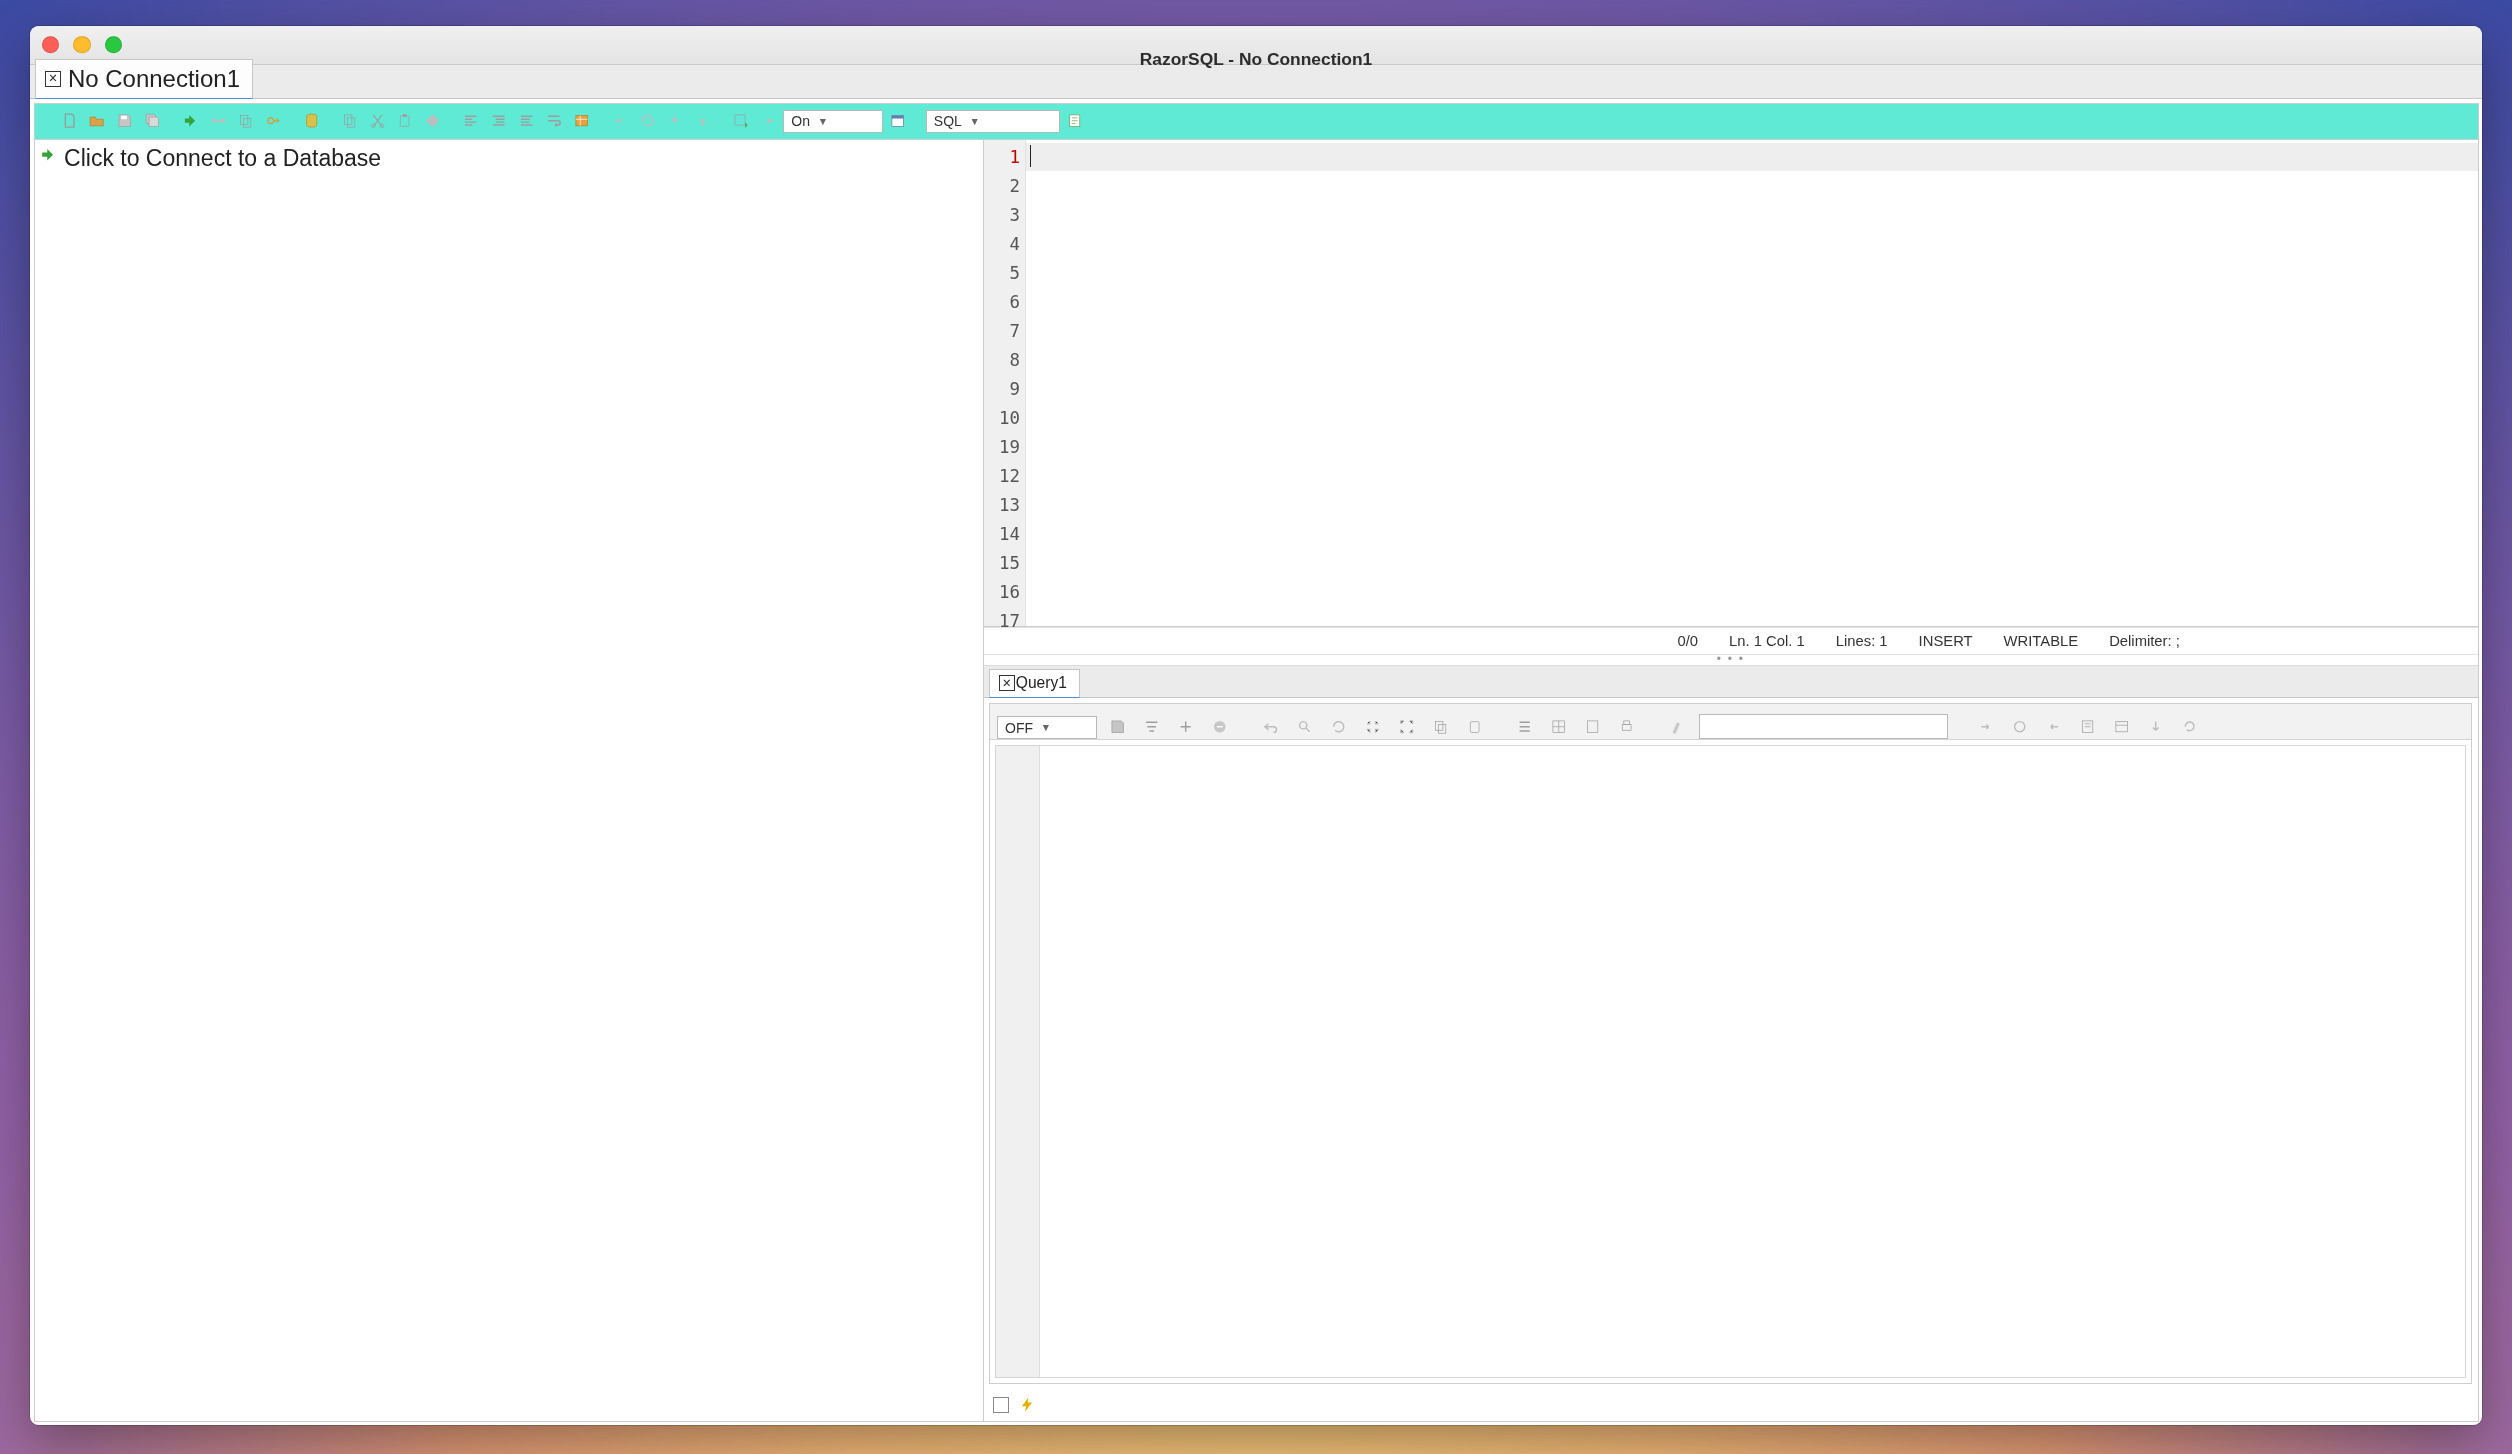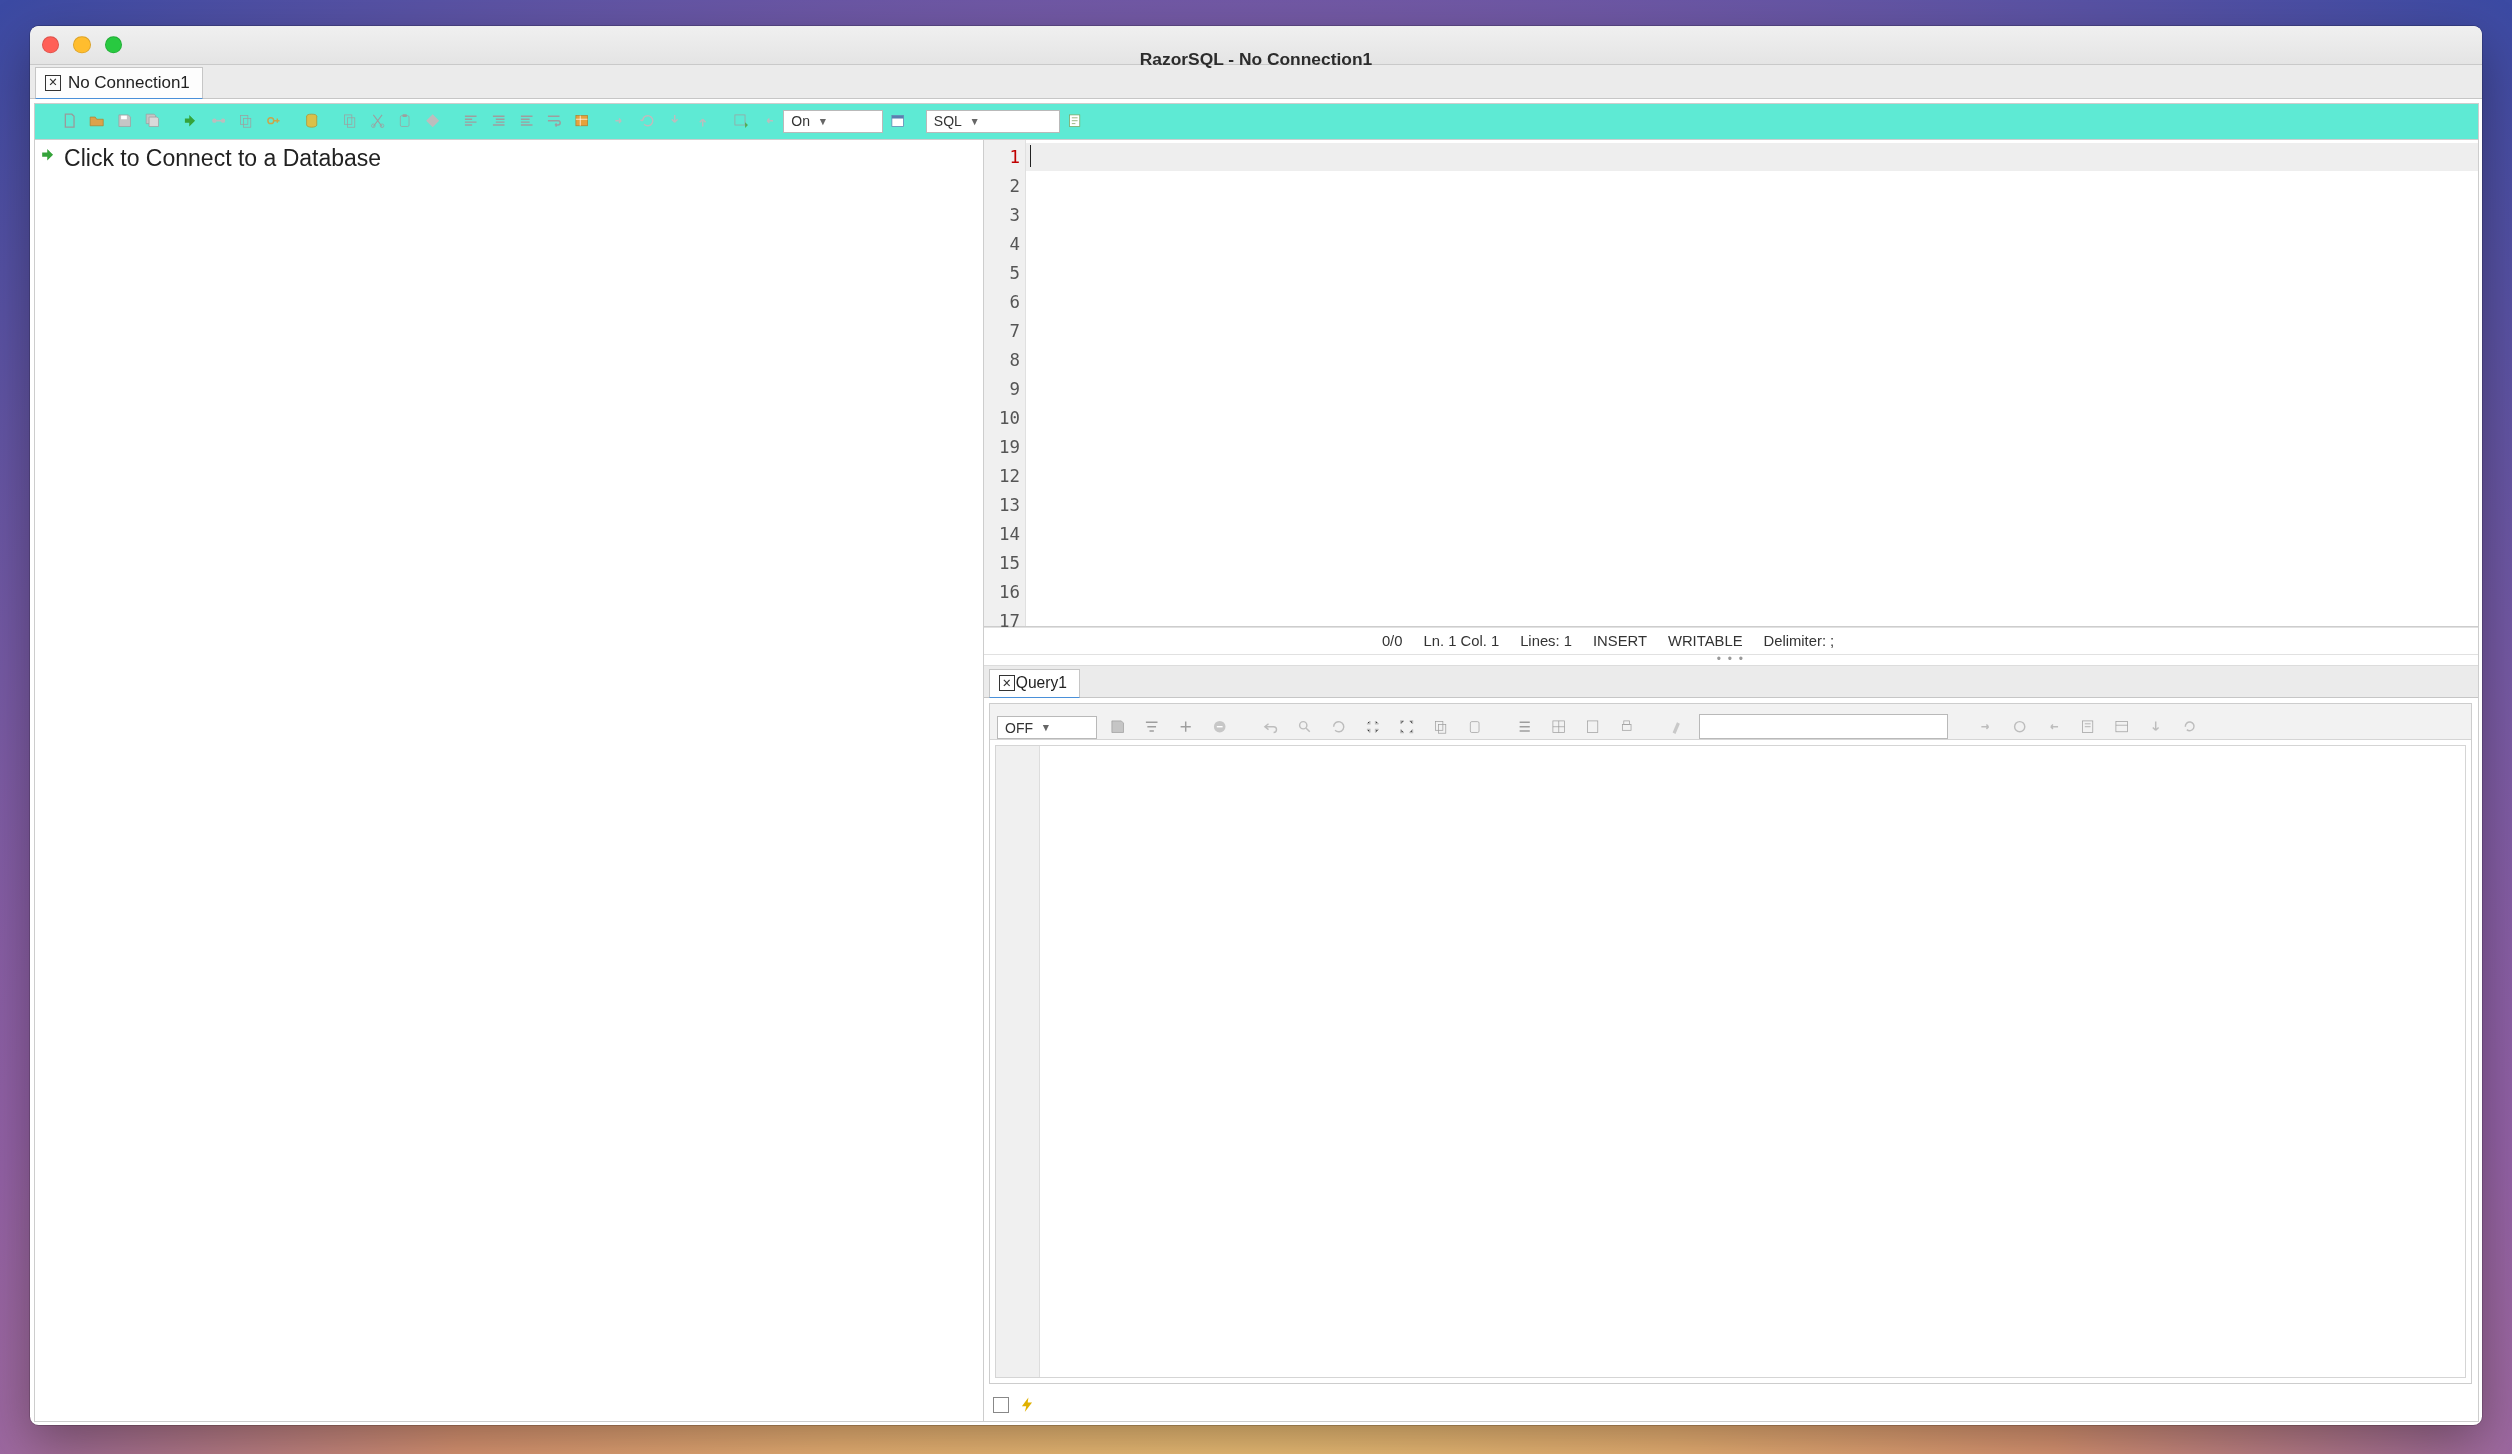--- a/index.html
+++ b/index.html
@@ -9,21 +9,21 @@
   
   .titlebar{height:38px;background:linear-gradient(#f0f0f0,#e4e4e4);border-bottom:0.9px solid #c9c9c9;position:relative;display:flex;align-items:center;justify-content:center;flex:0 0 auto;}
   .traffic{position:absolute;left:12px;top:50%;transform:translateY(-50%);display:flex;gap:14px;}
   .traffic span{width:17.4px;height:17.4px;border-radius:50%;display:block;box-shadow:inset 0 0 0 0.9px rgba(0,0,0,0.15);}
   .tl-close{background:#ff5f57;}
   .tl-min{background:#ffbd2e;}
   .tl-max{background:#28c940;}
   .titlebar-title{font-weight:bold;font-size:17.4px;color:#2c2c2c;margin-top:28px;}
   
   .tabstrip{height:33px;background:#ebebeb;border-bottom:0.9px solid #c6c6c6;display:flex;align-items:flex-end;padding-left:5.2px;flex:0 0 auto;}
-  .tab{background:#fdfdfd;border:0.9px solid #c6c6c6;border-bottom:1.7px solid #4a90d9;padding:5.2px 12px 5.2px 8.7px;display:flex;align-items:center;gap:7px;font-size:17px;position:relative;top:0.9px;}
+  .tab{background:#fdfdfd;border:0.9px solid #c6c6c6;border-bottom:1.7px solid #4a90d9;padding:5.2px 12px 5.2px 8.7px;display:flex;align-items:center;gap:7px;font-size:24px;position:relative;top:0.9px;}
   .tab-x{width:14px;height:14px;border:1.6px solid #333;display:flex;align-items:center;justify-content:center;font-size:11.3px;line-height:1;color:#333;}
   .tab-x::before{content:"✕";}
   
   .toolbar{height:35px;background:#5eead4;border-bottom:0.9px solid #c6c6c6;border-top:0.9px solid #e6e6e6;display:flex;align-items:center;padding:0 22px;gap:1.7px;flex:0 0 auto;margin:3.5px 3.5px 0 3.5px;border:0.9px solid #cdcdcd;}
   .tbtn{width:26px;height:24px;display:flex;align-items:center;justify-content:center;color:#888;border-radius:2.6px;}
   .tbtn.enabled{color:#3a6;}
   .tsep{width:8.7px;}
   .combo{height:21px;border:0.9px solid #b9b9b9;background:#fff;display:flex;align-items:center;padding:0 3.5px 0 7px;font-size:14px;color:#333;}
   .combo .arrow{margin-left:5.2px;font-size:10.4px;color:#666;padding:0 2.6px;}
   svg{width:17.4px;height:17.4px;display:block;}
@@ -33,21 +33,21 @@
   .sidebar-icon{color:#2a8a2a;margin-top:1.7px;}
   .right-col{flex:1;display:flex;flex-direction:column;min-width:0;}
   
   .editor-wrap{display:flex;height:486px;border-bottom:0.9px solid #cdcdcd;}
   .gutter{width:36px;background:#f0f0f0;border-right:0.9px solid #e0e0e0;text-align:right;padding:3.5px 5.2px 0 0;font-size:17.4px;color:#555;font-family:Menlo,Consolas,monospace;line-height:29px;}
   .gutter .ln1{color:#c00000;}
   .editor{flex:1;background:#fff;position:relative;font-family:Menlo,Consolas,monospace;font-size:17.4px;}
   .editor .active-line{position:absolute;top:3.5px;left:0;right:0;height:28px;background:#eeeeee;}
   .editor .caret{position:absolute;top:5.2px;left:3.5px;width:1.3px;height:22.6px;background:#222;}
   
-  .status{height:26px;display:flex;align-items:center;font-size:14.8px;color:#333;padding:0 12px;gap:21px;border-top:0.9px solid #e1e1e1;border-bottom:0.9px solid #e1e1e1;}
+  .status{height:26px;display:flex;align-items:center;font-size:14.8px;color:#333;padding:0 12px;gap:31px;border-top:0.9px solid #e1e1e1;border-bottom:0.9px solid #e1e1e1;justify-content:center;}
   .status .sp{flex:0 0 365px;}
   .splitter-dots{height:10.4px;text-align:center;color:#999;font-size:12px;letter-spacing:1.7px;line-height:8.7px;border-bottom:0.9px solid #dcdcdc;}
   
   .qtabstrip{height:31px;background:#ebebeb;display:flex;align-items:flex-end;padding-left:5.2px;border-bottom:0.9px solid #c6c6c6;}
   .qtab{background:#fff;border:0.9px solid #c6c6c6;border-bottom:1.7px solid #4a90d9;padding:4.3px 12px 4.3px 8.7px;display:flex;align-items:center;gap:1px;font-size:15.6px;position:relative;top:0.9px;}
   
   .results-outer{flex:1;display:flex;flex-direction:column;border:0.9px solid #cdcdcd;margin:5.2px;}
   .results-toolbar{height:35px;background:#f2f2f2;display:flex;align-items:flex-end;padding:0 7px;gap:8px;border-bottom:0.9px solid #d5d5d5;}
   .results-grid{flex:1;background:#fff;border:0.9px solid #d5d5d5;margin:5.2px;position:relative;}
   .results-grid::before{content:"";position:absolute;left:0;top:0;width:43px;bottom:0;background:#f0f0f0;border-right:0.9px solid #ddd;}

